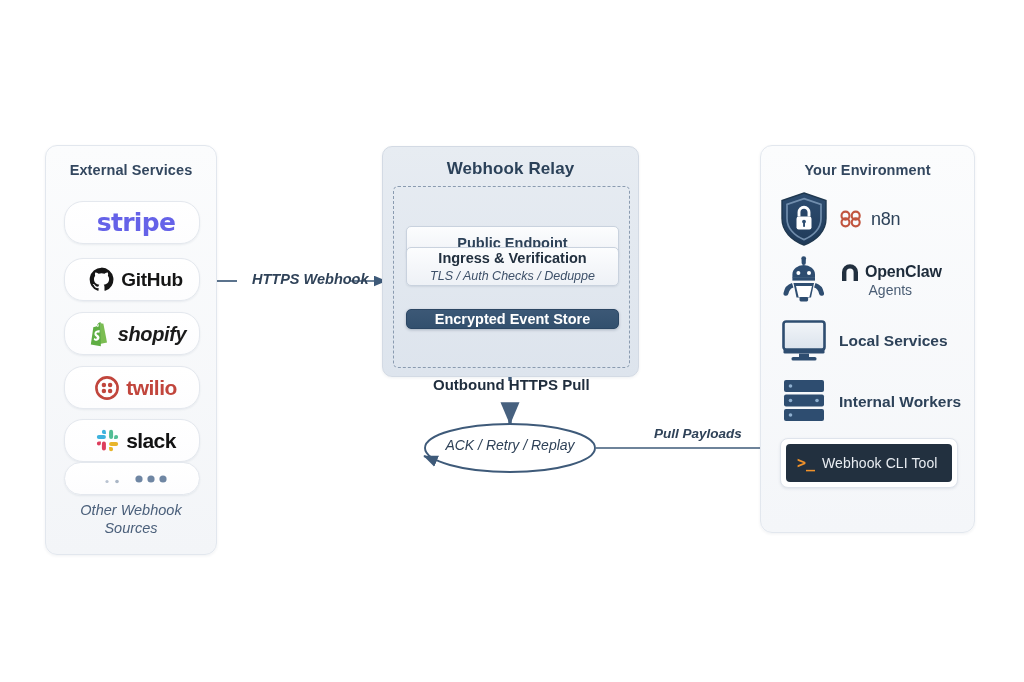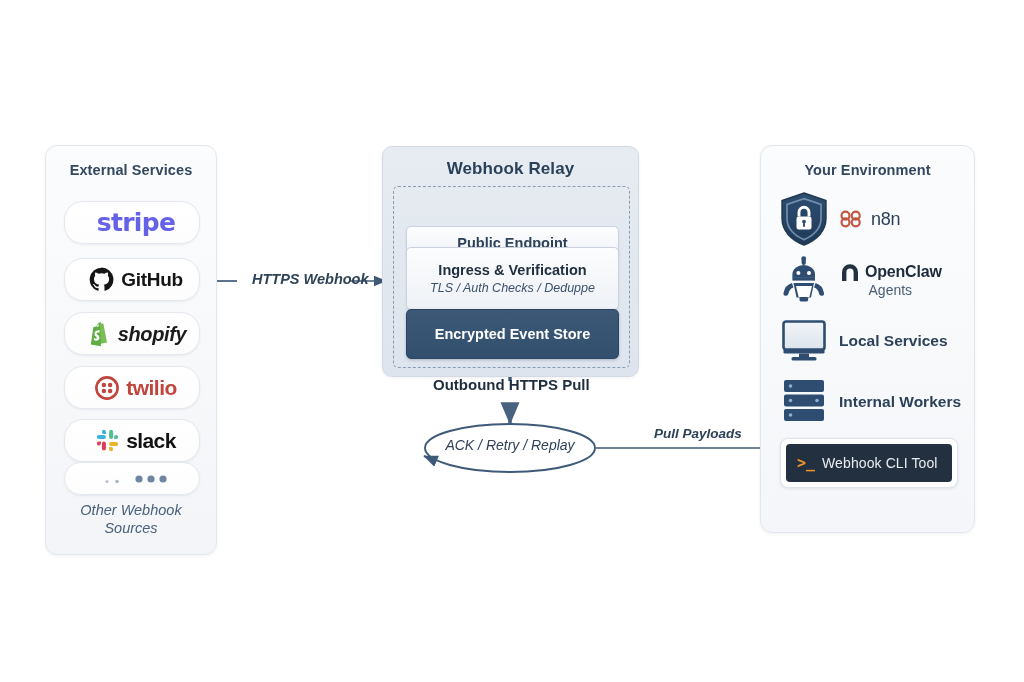--- a/index.html
+++ b/index.html
@@ -156,25 +156,25 @@
     border: 1px solid #c9d2de;
     box-shadow: 0 1px 2px rgba(40,60,90,0.10);
   }
   #box-public {
     top: 11px;
     height: 34px;
     margin-top: 28px;
   }
   #box-ingress {
     top: 60px;
-    height: 63px;
+    height: 39px;
   }
   #box-store {
     top: 122px;
-    height: 50px;
+    height: 20px;
     background: linear-gradient(180deg, #3c5876 0%, #32506e 100%);
     border: 1px solid #2b4663;
     box-shadow: 0 1px 3px rgba(30,50,75,0.28);
   }
   #lbl-public  { font-size: 14.5px; font-weight: bold; color: #2d4259; }
   #lbl-ingress { font-size: 14.5px; font-weight: bold; color: #22303f; }
   #lbl-ingress-sub {
     font-size: 12.5px;
     font-style: italic;
     color: #3d5069;

